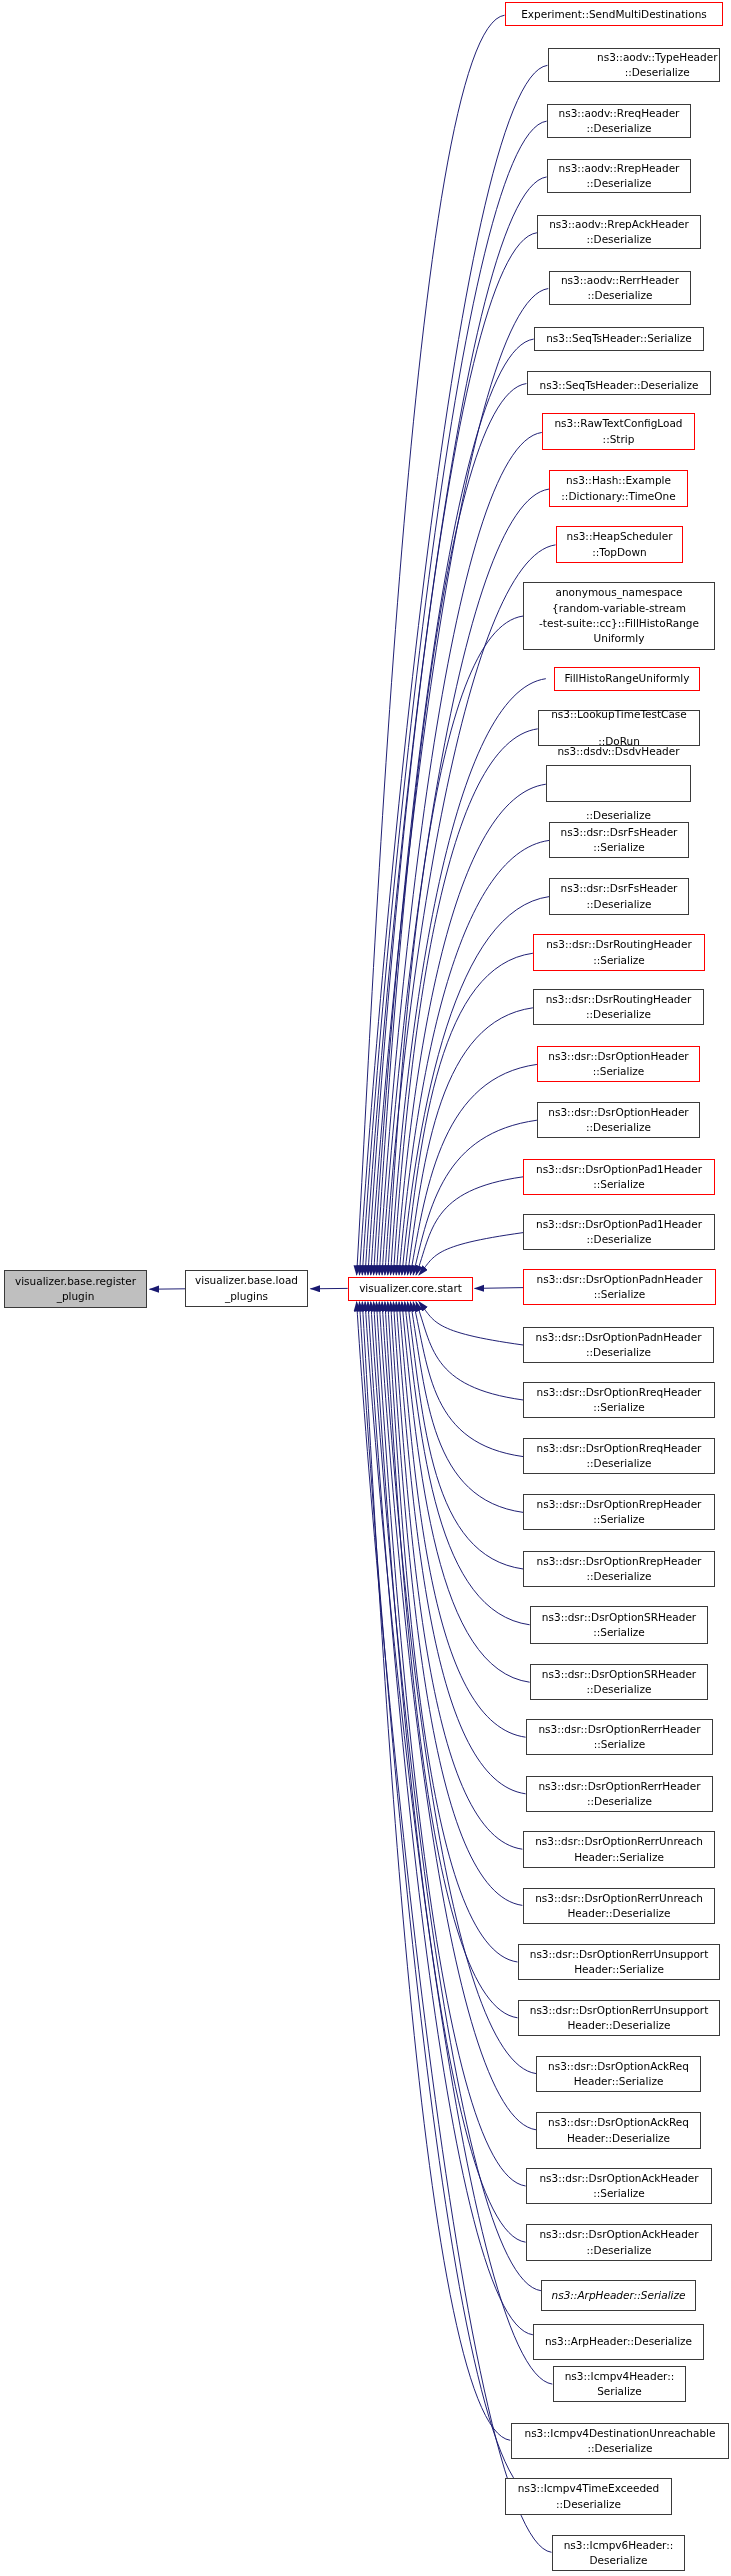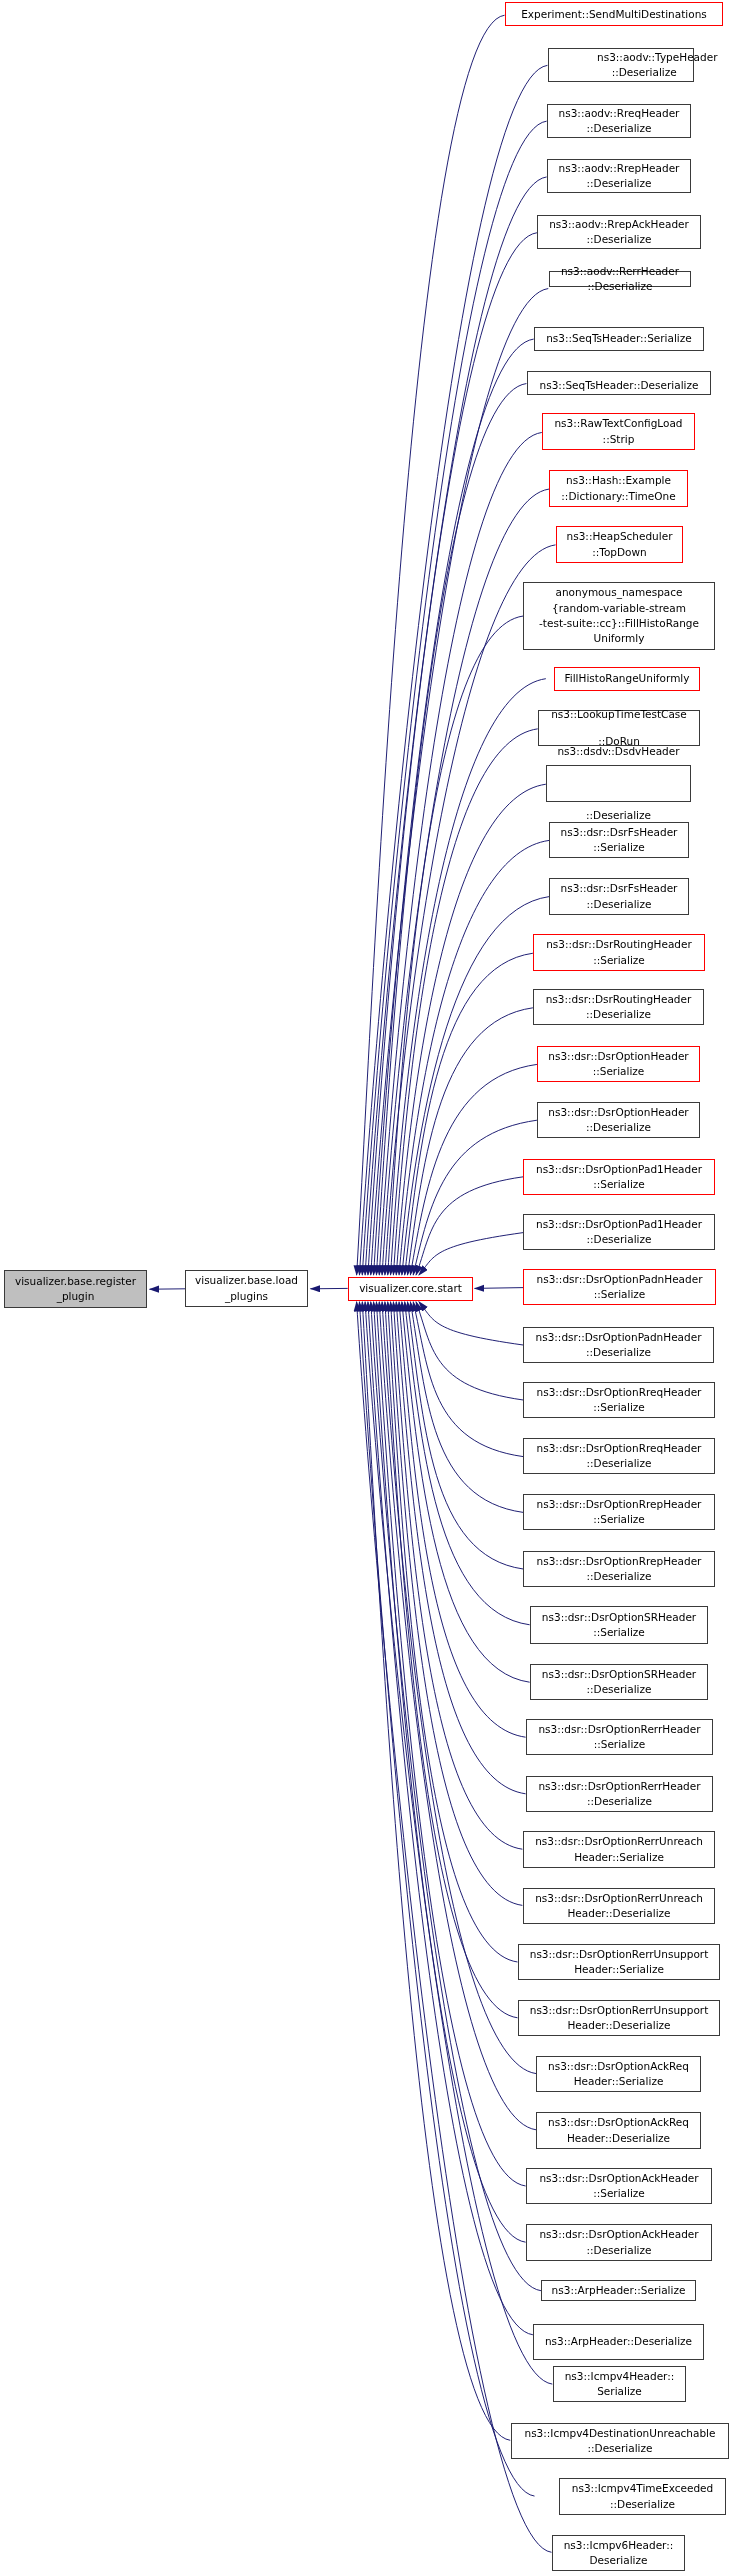--- a/index.html
+++ b/index.html
@@ -99,37 +99,37 @@
       <div class="node plain" style="left: 185px; top: 1270px; width: 123px; height: 37px;">
         <div class="nl">visualizer.base.load</div>
         <div class="nl">_plugins</div>
       </div>
       <div class="node red" style="left: 348px; top: 1277px; width: 125px; height: 23.5px;">
         <div class="nl">visualizer.core.start</div>
       </div>
       <div class="node red" style="left: 505px; top: 2.4px; width: 218px; height: 24px;">
         <div class="nl">Experiment::SendMultiDestinations</div>
       </div>
-      <div class="node plain" style="left: 548px; top: 48px; width: 146px; height: 34px; padding-left: 48px;">
+      <div class="node plain" style="left: 548px; top: 48px; width: 172px; height: 34px; padding-left: 48px;">
         <div class="nl">ns3::aodv::TypeHeader</div>
         <div class="nl">::Deserialize</div>
       </div>
       <div class="node plain" style="left: 547px; top: 104px; width: 144px; height: 34px;">
         <div class="nl">ns3::aodv::RreqHeader</div>
         <div class="nl">::Deserialize</div>
       </div>
       <div class="node plain" style="left: 547px; top: 159px; width: 144px; height: 34px;">
         <div class="nl">ns3::aodv::RrepHeader</div>
         <div class="nl">::Deserialize</div>
       </div>
       <div class="node plain" style="left: 537px; top: 215px; width: 164px; height: 34px;">
         <div class="nl">ns3::aodv::RrepAckHeader</div>
         <div class="nl">::Deserialize</div>
       </div>
-      <div class="node plain" style="left: 549px; top: 271px; width: 142px; height: 16px;">
+      <div class="node plain" style="left: 549px; top: 271px; width: 142px; height: 34px;">
         <div class="nl">ns3::aodv::RerrHeader</div>
         <div class="nl">::Deserialize</div>
       </div>
       <div class="node plain" style="left: 534px; top: 327px; width: 170px; height: 23.5px;">
         <div class="nl">ns3::SeqTsHeader::Serialize</div>
       </div>
       <div class="node plain" style="left: 527px; top: 371px; width: 184px; height: 23.5px; justify-content: flex-end;">
         <div class="nl">ns3::SeqTsHeader::Deserialize</div>
       </div>
       <div class="node red" style="left: 542px; top: 413px; width: 153px; height: 37px;">
@@ -258,35 +258,35 @@
         <div class="nl">Header::Deserialize</div>
       </div>
       <div class="node plain" style="left: 526px; top: 2168px; width: 186px; height: 36px;">
         <div class="nl">ns3::dsr::DsrOptionAckHeader</div>
         <div class="nl">::Serialize</div>
       </div>
       <div class="node plain" style="left: 526px; top: 2224px; width: 186px; height: 37px;">
         <div class="nl">ns3::dsr::DsrOptionAckHeader</div>
         <div class="nl">::Deserialize</div>
       </div>
-      <div class="node plain" style="left: 541px; top: 2280px; width: 155px; height: 21px;">
+      <div class="node plain" style="left: 541px; top: 2280px; width: 155px; height: 31px; font-style: italic;">
         <div class="nl">ns3::ArpHeader::Serialize</div>
       </div>
       <div class="node plain" style="left: 533px; top: 2324px; width: 171px; height: 36px;">
         <div class="nl">ns3::ArpHeader::Deserialize</div>
       </div>
       <div class="node plain" style="left: 553px; top: 2366px; width: 133px; height: 36px;">
         <div class="nl">ns3::Icmpv4Header::</div>
         <div class="nl">Serialize</div>
       </div>
       <div class="node plain" style="left: 511px; top: 2423px; width: 218px; height: 36px;">
         <div class="nl">ns3::Icmpv4DestinationUnreachable</div>
         <div class="nl">::Deserialize</div>
       </div>
-      <div class="node plain" style="left: 559px; top: 2478px; width: 167px; height: 37px; text-align: center;">
+      <div class="node plain" style="left: 505px; top: 2478px; width: 167px; height: 37px; text-align: center;">
         <div class="nl">ns3::Icmpv4TimeExceeded</div>
         <div class="nl">::Deserialize</div>
       </div>
       <div class="node plain" style="left: 552px; top: 2535px; width: 133px; height: 36px;">
         <div class="nl">ns3::Icmpv6Header::</div>
         <div class="nl">Deserialize</div>
       </div>
     </div>
 </div>
 

